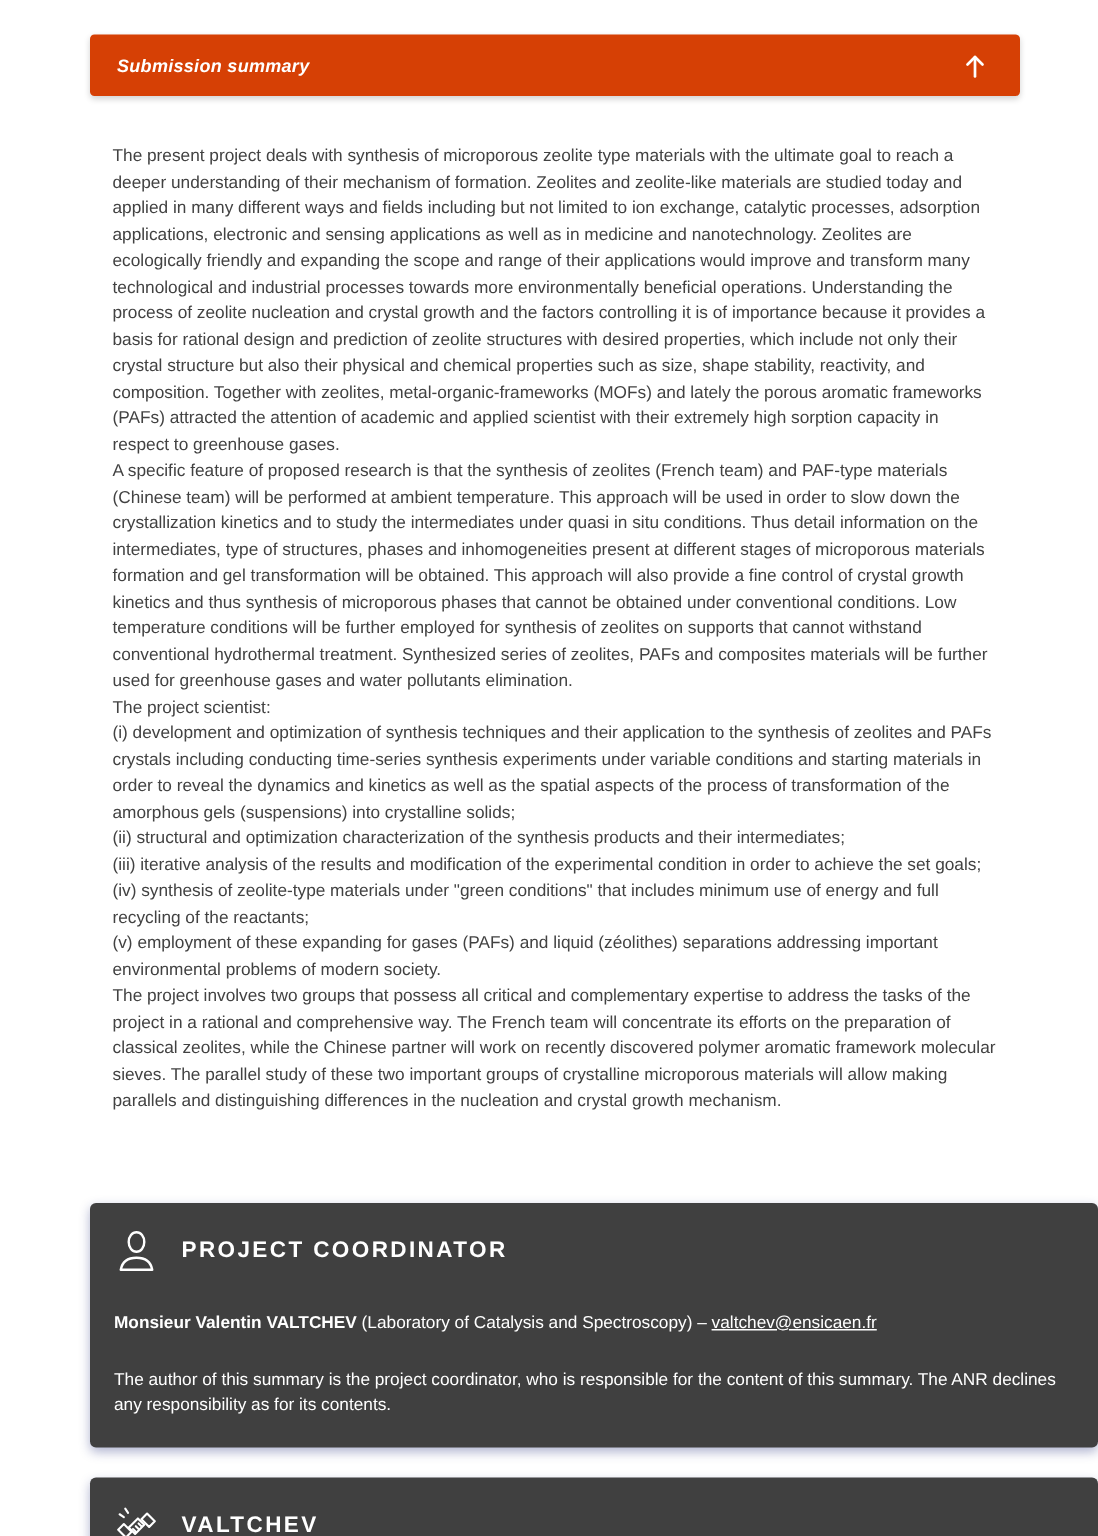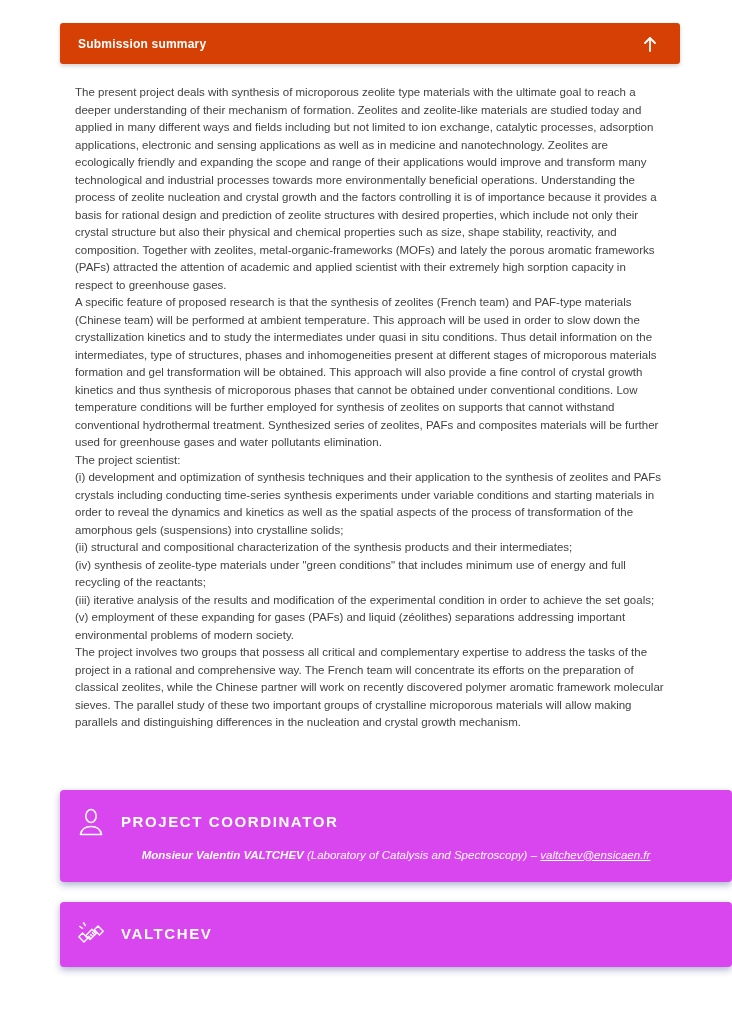--- a/index.html
+++ b/index.html
@@ -27,50 +27,50 @@
     justify-content: space-between;
     padding: 0 18px;
     box-shadow: 0 2px 4px rgba(0,0,0,0.18);
     cursor: pointer;
   }
   .acc-title {
     color: #ffffff;
     font-size: 12px;
     font-weight: bold;
     letter-spacing: 0.2px;
+    font-style: italic;
   }
   .arrow-btn {
     background: transparent;
     border: none;
     width: 24px;
     height: 24px;
     display: flex;
     align-items: center;
     justify-content: center;
     cursor: pointer;
   }
 
   
   .summary-text {
-    padding: 20px 14px 0 15px;
+    padding: 32px 14px 0 15px;
     color: #424242;
     font-size: 11.5px;
     line-height: 17.5px;
   }
   .summary-text .para { margin: 0; }
 
   
   .card {
     width: 672px;
-    background: #d946ef;
+    background: #404040;
     border-radius: 4px;
     color: #ffffff;
     padding: 17px 16px 18px 16px;
     box-shadow: 0 3px 7px rgba(30,40,120,0.35);
-    text-align: center;
   }
   .card-coordinator { margin-top: 58px; }
   .card-partner { margin-top: 20px; }
   .card-head {
     display: flex;
     align-items: center;
     gap: 15px;
   }
   .card-head .icon-wrap {
     width: 30px;
@@ -79,25 +79,24 @@
     align-items: center;
     justify-content: center;
   }
   .card-heading {
     font-size: 15px;
     font-weight: bold;
     letter-spacing: 1.6px;
     color: #ffffff;
   }
   .coord-line {
-    margin-top: 10px;
+    margin-top: 25px;
     font-size: 11.5px;
     line-height: 17px;
     color: #ffffff;
-    font-style: italic;
   }
   .coord-name { font-weight: bold; }
   .coord-email {
     color: #ffffff;
     text-decoration: underline;
     cursor: pointer;
   }
   .disclaimer {
     margin-top: 21px;
     font-size: 11.5px;
@@ -122,40 +121,41 @@
           </svg>
         </span>
       </button>
     </div>
 
     <div class="summary-text">
         <div class="para">The present project deals with synthesis of microporous zeolite type materials with the ultimate goal to reach a deeper understanding of their mechanism of formation. Zeolites and zeolite-like materials are studied today and applied in many different ways and fields including but not limited to ion exchange, catalytic processes, adsorption applications, electronic and sensing applications as well as in medicine and nanotechnology. Zeolites are ecologically friendly and expanding the scope and range of their applications would improve and transform many technological and industrial processes towards more environmentally beneficial operations. Understanding the process of zeolite nucleation and crystal growth and the factors controlling it is of importance because it provides a basis for rational design and prediction of zeolite structures with desired properties, which include not only their crystal structure but also their physical and chemical properties such as size, shape stability, reactivity, and composition. Together with zeolites, metal-organic-frameworks (MOFs) and lately the porous aromatic frameworks (PAFs) attracted the attention of academic and applied scientist with their extremely high sorption capacity in respect to greenhouse gases.</div>
         <div class="para">A specific feature of proposed research is that the synthesis of zeolites (French team) and PAF-type materials (Chinese team) will be performed at ambient temperature. This approach will be used in order to slow down the crystallization kinetics and to study the intermediates under quasi in situ conditions. Thus detail information on the intermediates, type of structures, phases and inhomogeneities present at different stages of microporous materials formation and gel transformation will be obtained. This approach will also provide a fine control of crystal growth kinetics and thus synthesis of microporous phases that cannot be obtained under conventional conditions. Low temperature conditions will be further employed for synthesis of zeolites on supports that cannot withstand conventional hydrothermal treatment. Synthesized series of zeolites, PAFs and composites materials will be further used for greenhouse gases and water pollutants elimination.</div>
         <div class="para">The project scientist:</div>
         <div class="para">(i) development and optimization of synthesis techniques and their application to the synthesis of zeolites and PAFs crystals including conducting time-series synthesis experiments under variable conditions and starting materials in order to reveal the dynamics and kinetics as well as the spatial aspects of the process of transformation of the amorphous gels (suspensions) into crystalline solids;</div>
-        <div class="para">(ii) structural and compositional characterization of the synthesis products and their intermediates;</div>
+        <div class="para">(ii) structural and optimization characterization of the synthesis products and their intermediates;</div>
+        <div class="para">(iii) iterative analysis of the results and modification of the experimental condition in order to achieve the set goals;</div>
         <div class="para">(iv) synthesis of zeolite-type materials under "green conditions" that includes minimum use of energy and full recycling of the reactants;</div>
-        <div class="para">(iii) iterative analysis of the results and modification of the experimental condition in order to achieve the set goals;</div>
         <div class="para">(v) employment of these expanding for gases (PAFs) and liquid (zéolithes) separations addressing important environmental problems of modern society.</div>
         <div class="para">The project involves two groups that possess all critical and complementary expertise to address the tasks of the project in a rational and comprehensive way. The French team will concentrate its efforts on the preparation of classical zeolites, while the Chinese partner will work on recently discovered polymer aromatic framework molecular sieves. The parallel study of these two important groups of crystalline microporous materials will allow making parallels and distinguishing differences in the nucleation and crystal growth mechanism.</div>
       </div>
 
     <div class="card card-coordinator">
       <div class="card-head">
         <span class="icon-wrap">
           <svg width="28" height="30" viewBox="0 0 28 30" fill="none" stroke="#ffffff" stroke-width="1.6" stroke-linecap="round" stroke-linejoin="round">
             <ellipse cx="14" cy="9" rx="5.2" ry="6.5"></ellipse>
             <path d="M3.5 27.5 Q5 19.5 14 19.5 Q23 19.5 24.5 27.5 Z"></path>
           </svg>
         </span>
         <span class="card-heading">PROJECT COORDINATOR</span>
       </div>
       <div class="coord-line">
         <span class="coord-name">Monsieur Valentin VALTCHEV</span><span> (Laboratory of Catalysis and Spectroscopy) – </span><a class="coord-email">valtchev@ensicaen.fr</a>
       </div>
+      <div class="disclaimer">The author of this summary is the project coordinator, who is responsible for the content of this summary. The ANR declines any responsibility as for its contents.</div>
     </div>
 
     <div class="card card-partner">
       <div class="card-head">
         <span class="icon-wrap">
           <svg width="32" height="32" viewBox="0 0 32 32" fill="none" stroke="#ffffff" stroke-width="1.5" stroke-linecap="round" stroke-linejoin="round">
 
             <path d="M4 8 L7 10"></path>
             <path d="M8 4 L10 7"></path>
 

